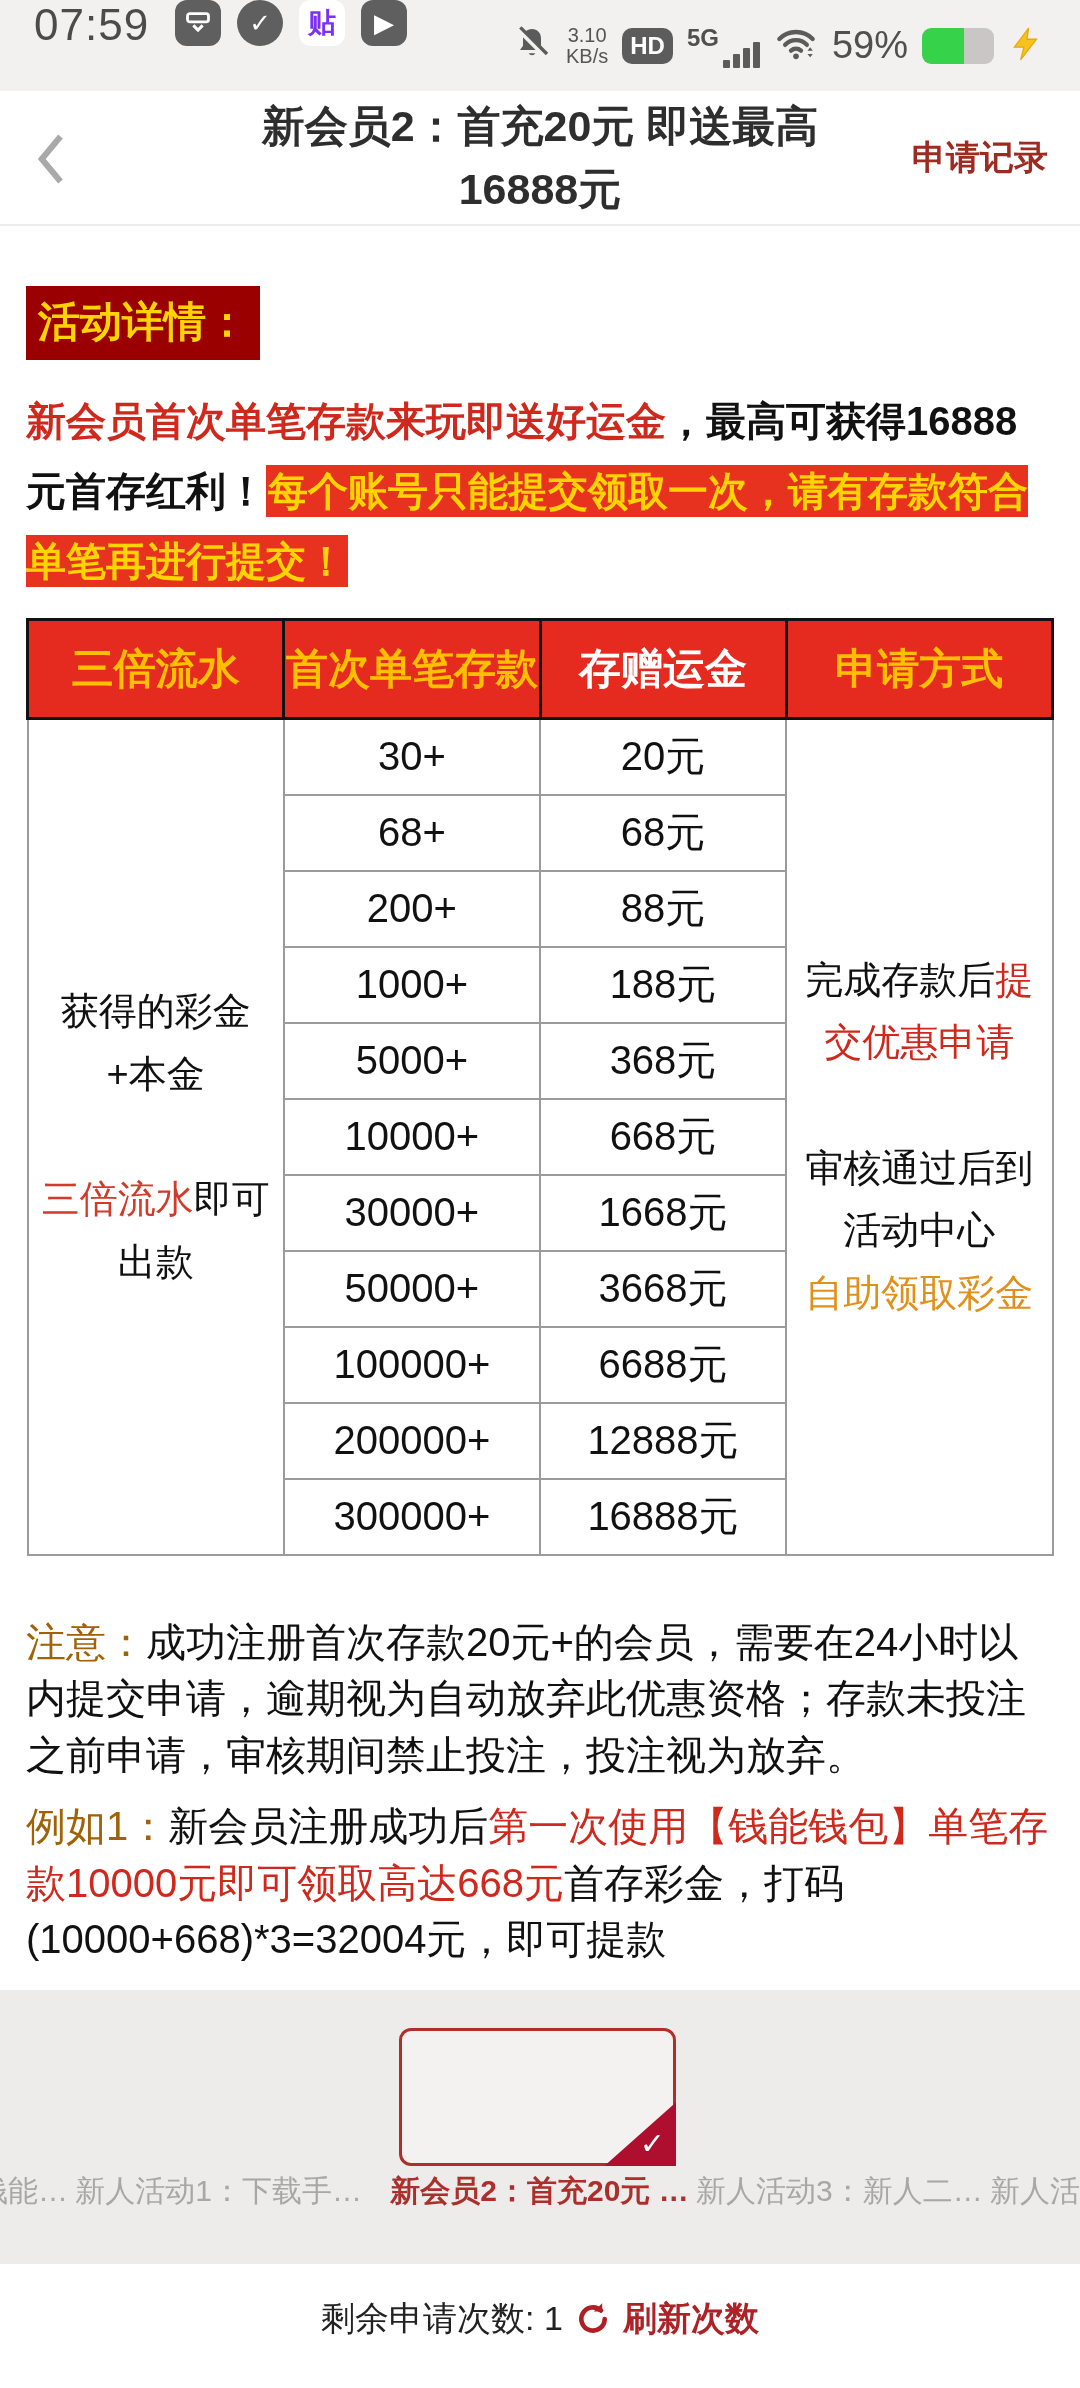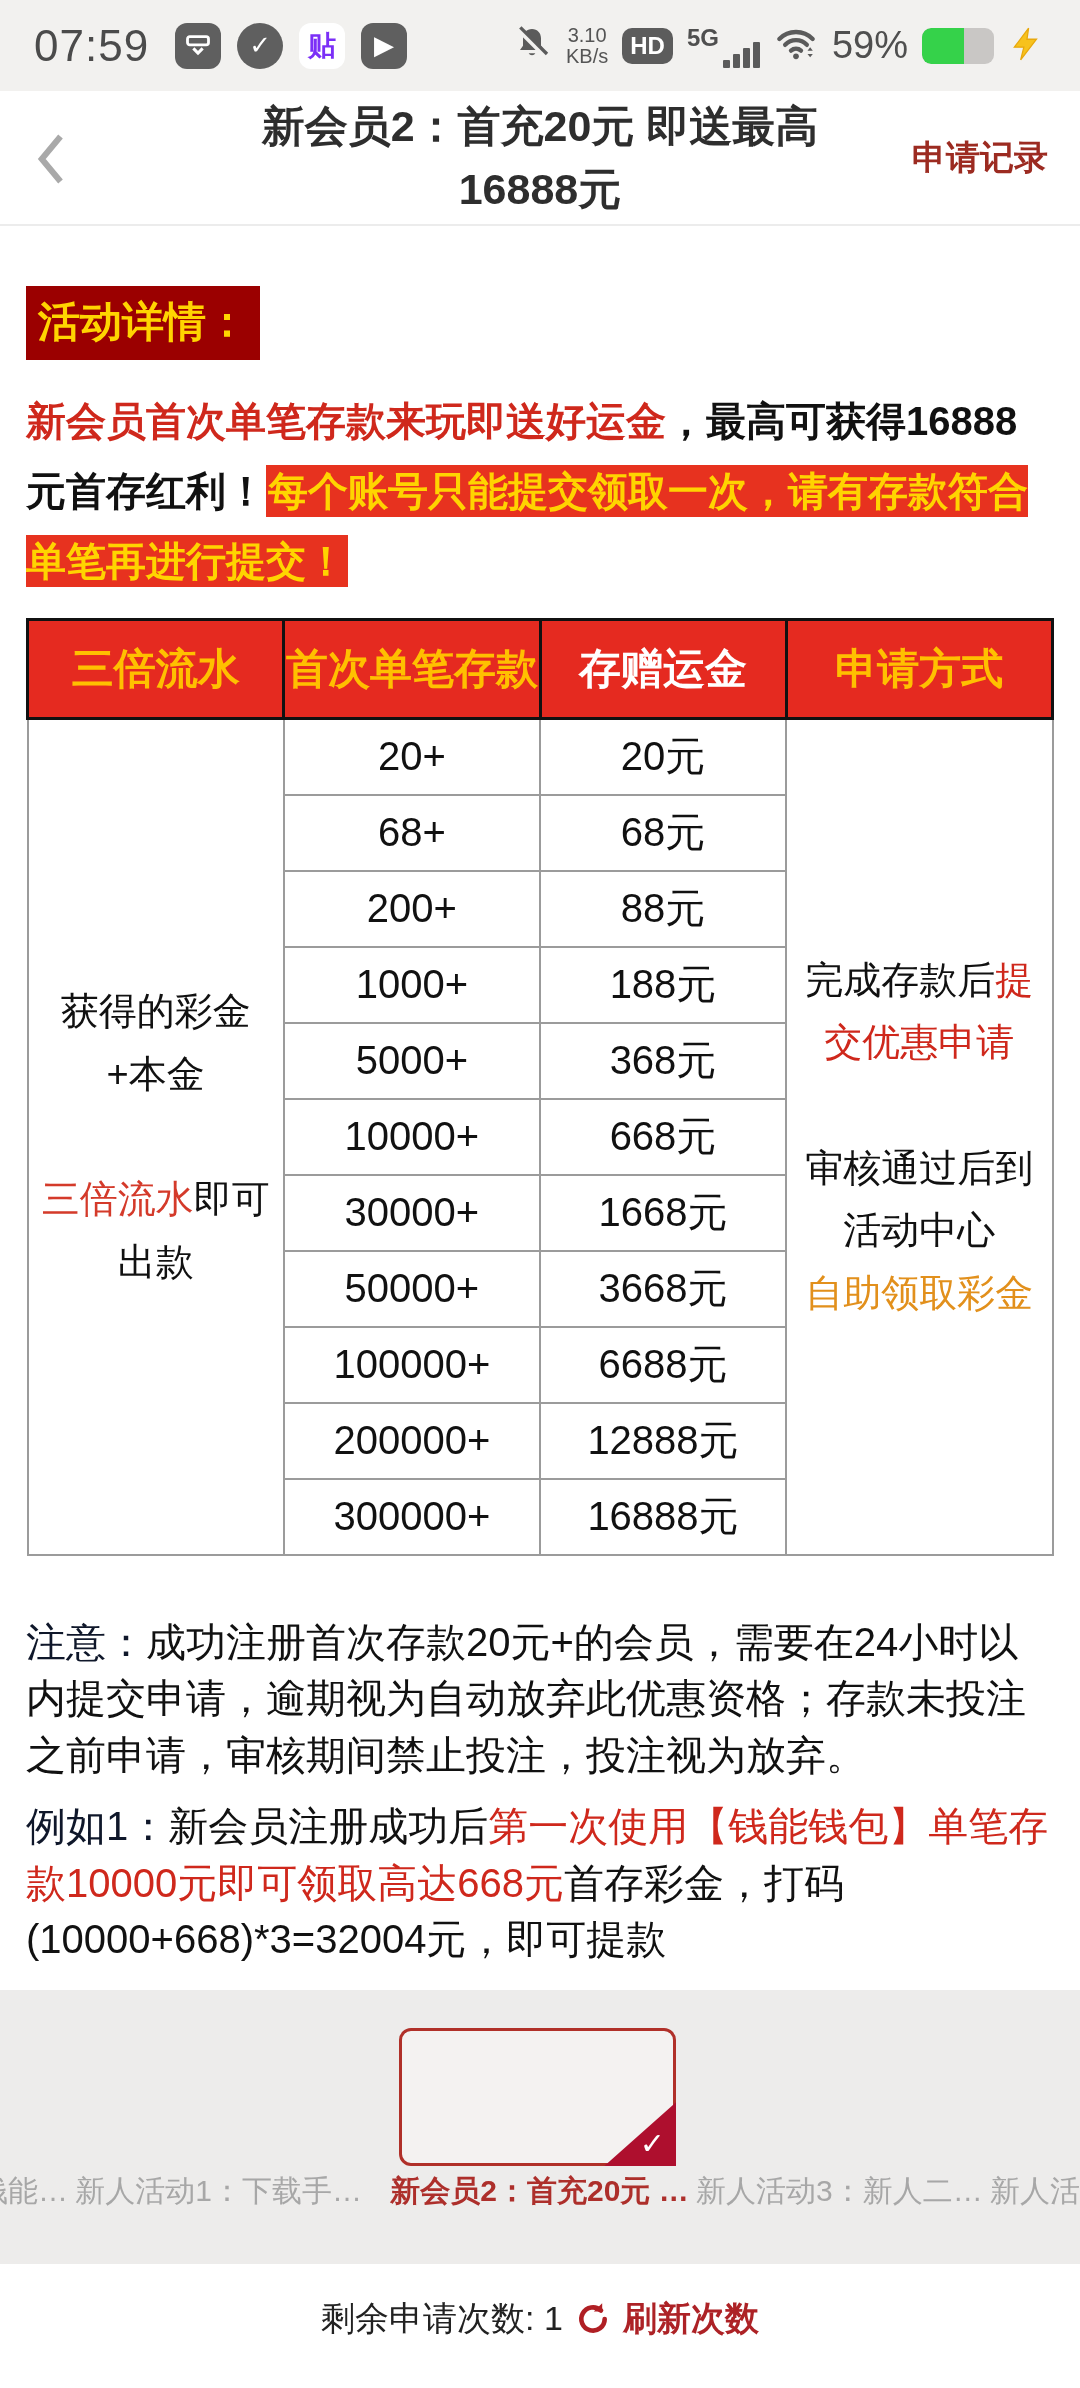--- a/index.html
+++ b/index.html
@@ -3,21 +3,21 @@
 <meta charset="utf-8">
 <style>
   * { margin:0; padding:0; box-sizing:border-box; }
   html,body { width:1080px; }
   body {
     height:2388px; background:#ffffff; overflow:hidden;
     font-family:"Liberation Sans","DejaVu Sans",sans-serif; color:#111;
   }
   
   .statusbar {
-    height:91px; background:#f2f1ef; display:flex; align-items:center;
+    height:91px; background:#f2f1ef; display:flex; 
     padding:0 34px; gap:16px;
   }
   .sb-time { font-size:44px; color:#4b4b4b; letter-spacing:1px; margin-right:10px; }
   .sb-ic { width:46px; height:46px; border-radius:12px; background:#5f5f5f; color:#fff;
     display:flex; align-items:center; justify-content:center; font-size:26px; }
   .sb-ic.circle { border-radius:50%; }
   .sb-ic.tieba { background:#fff; color:#7b2ff7; font-weight:bold; font-size:28px; }
   .sb-spacer { flex:1; }
   .sb-right { display:flex; align-items:center; gap:14px; }
   .sb-speed { font-size:20px; color:#555; line-height:1.05; text-align:center; }
@@ -46,21 +46,21 @@
   table { width:100%; border-collapse:collapse; margin-top:22px; table-layout:fixed; }
   th { background:#e52a20; color:#ffc000; font-size:42px; font-weight:bold;
     height:99px; border:3px solid #111; }
   th.th-white { color:#ffffff; }
   td { border:2px solid #9b9b9b; text-align:center; font-size:40px; color:#111; height:76px; }
   td.span-cell { font-size:38px; line-height:1.65; padding:10px 6px; }
   .t-orange { color:#e2901c; }
   .cell-red { color:#d43a2a; }
   
   .note { margin-top:58px; font-size:40px; line-height:1.42; color:#111; }
-  .note-label { color:#0f172a; }
+  .note-label { color:#a16207; }
   .example { margin-top:14px; font-size:40px; line-height:1.42; color:#111; }
   
   .panel { margin-top:22px; height:274px; background:#edeceb; position:relative; overflow:hidden; }
   .thumb { position:absolute; left:399px; top:38px; width:277px; height:138px;
     border:3px solid #b03029; border-radius:12px; background:#f4f2f1; }
   .thumb .corner { position:absolute; right:-3px; bottom:-3px; width:72px; height:64px;
     background:#ae0f2e; clip-path:polygon(100% 0,100% 100%,0 100%); }
   .thumb .tick { position:absolute; right:8px; bottom:2px; color:#fff; font-size:30px; font-weight:bold; }
   .tabs { position:absolute; left:0; right:0; bottom:52px; display:flex; justify-content:space-between;
     white-space:nowrap; font-size:30px; color:#a7a7a7; padding:0; overflow:hidden; }
@@ -163,21 +163,21 @@
         <th class="th-white">存赠运金</th>
         <th>申请方式</th>
       </tr>
     </thead>
     <tbody>
       <tr>
         <td class="span-cell" rowspan="11">
           <span>获得的彩金+本金</span><br><br>
           <span class="cell-red">三倍流水</span><span>即可出款</span>
         </td>
-        <td>20+</td>
+        <td>30+</td>
         <td>20元</td>
         <td class="span-cell" rowspan="11">
           <span>完成存款后</span><span class="t-red">提交优惠申请</span><br><br>
           <span>审核通过后到活动中心</span><br>
           <span class="t-orange">自助领取彩金</span>
         </td>
       </tr>
       <tr>
           <td>68+</td>
           <td>68元</td>

